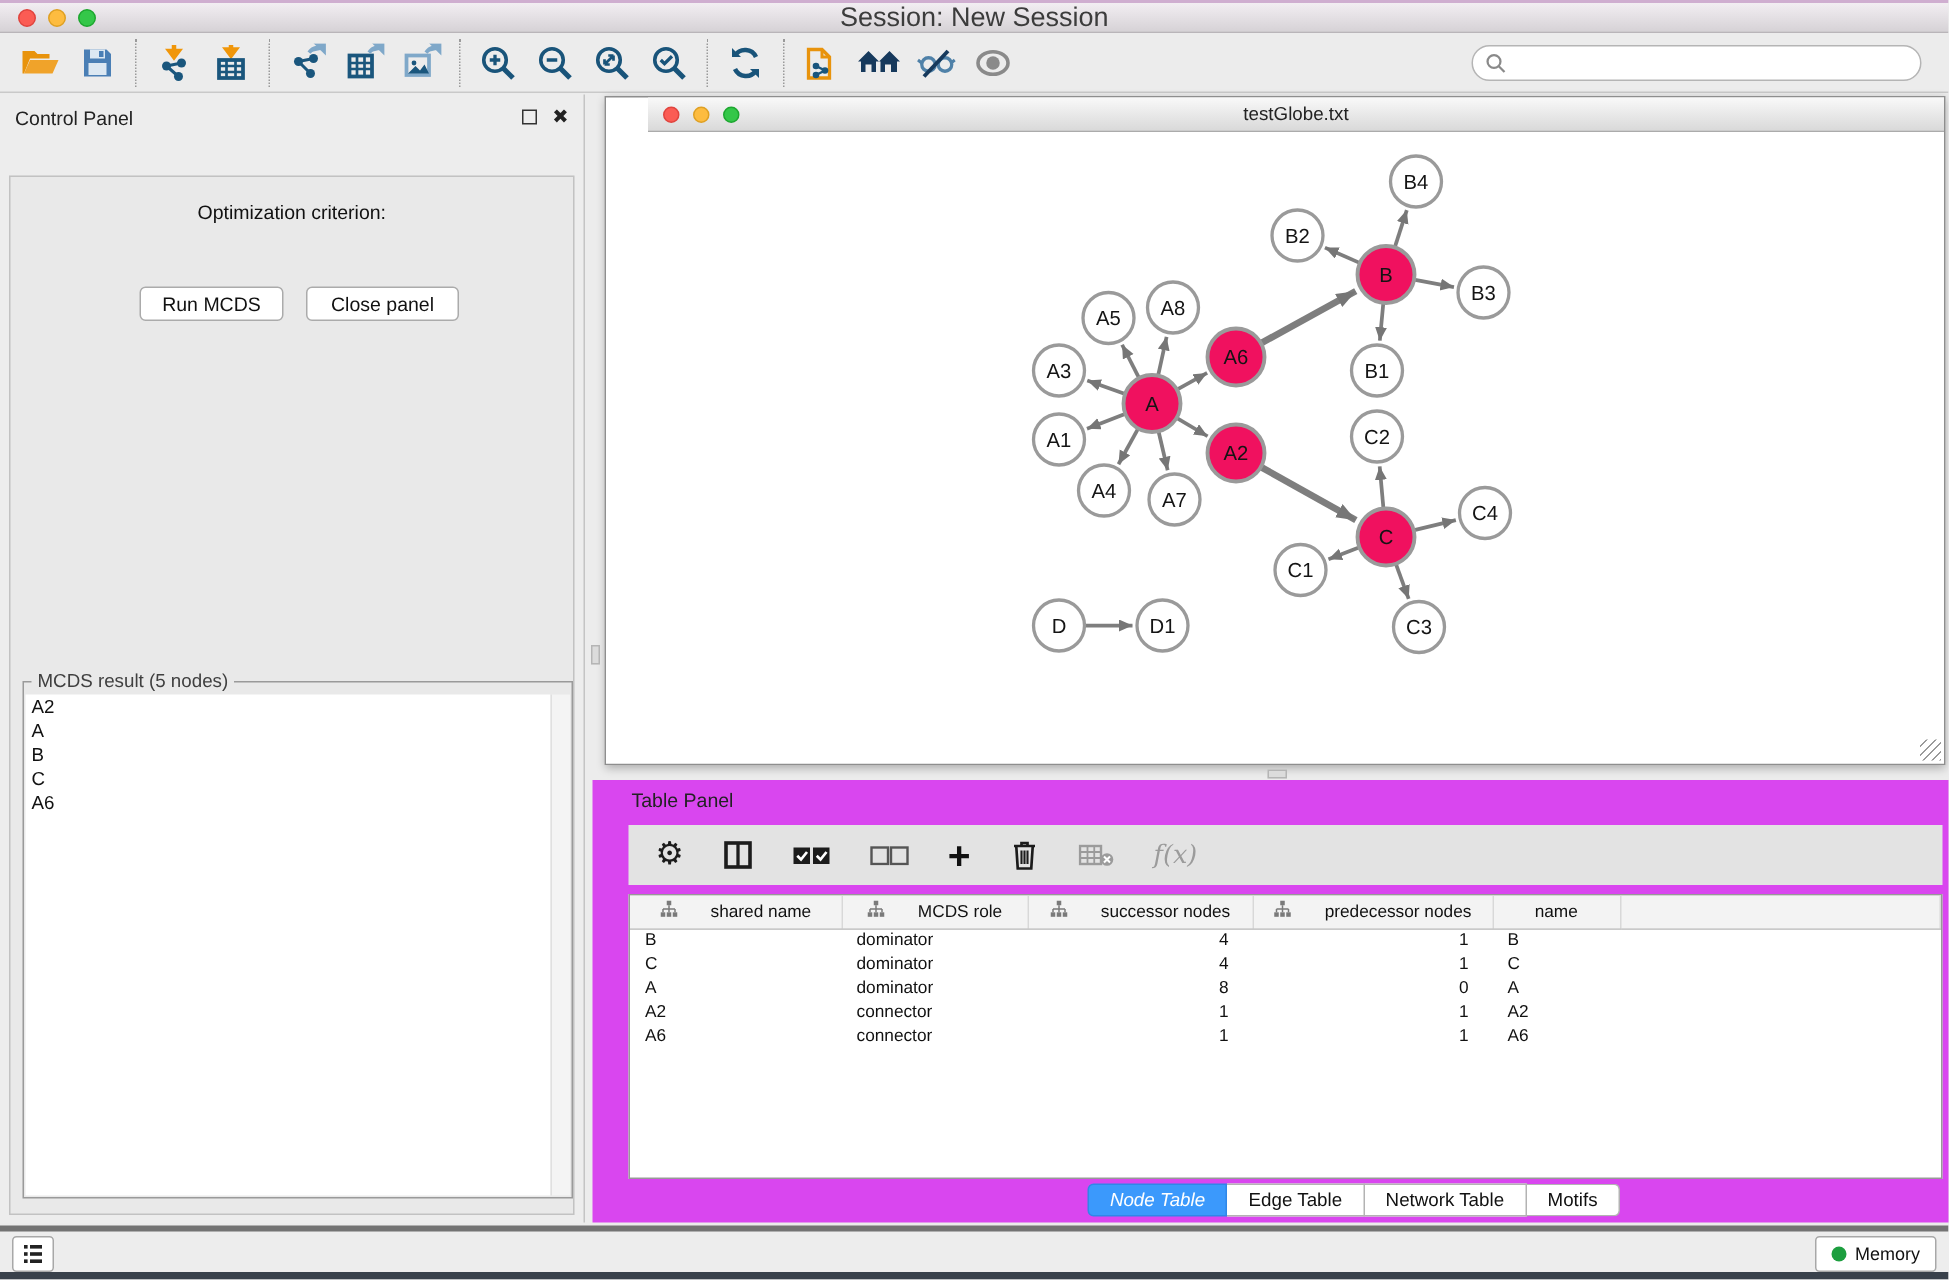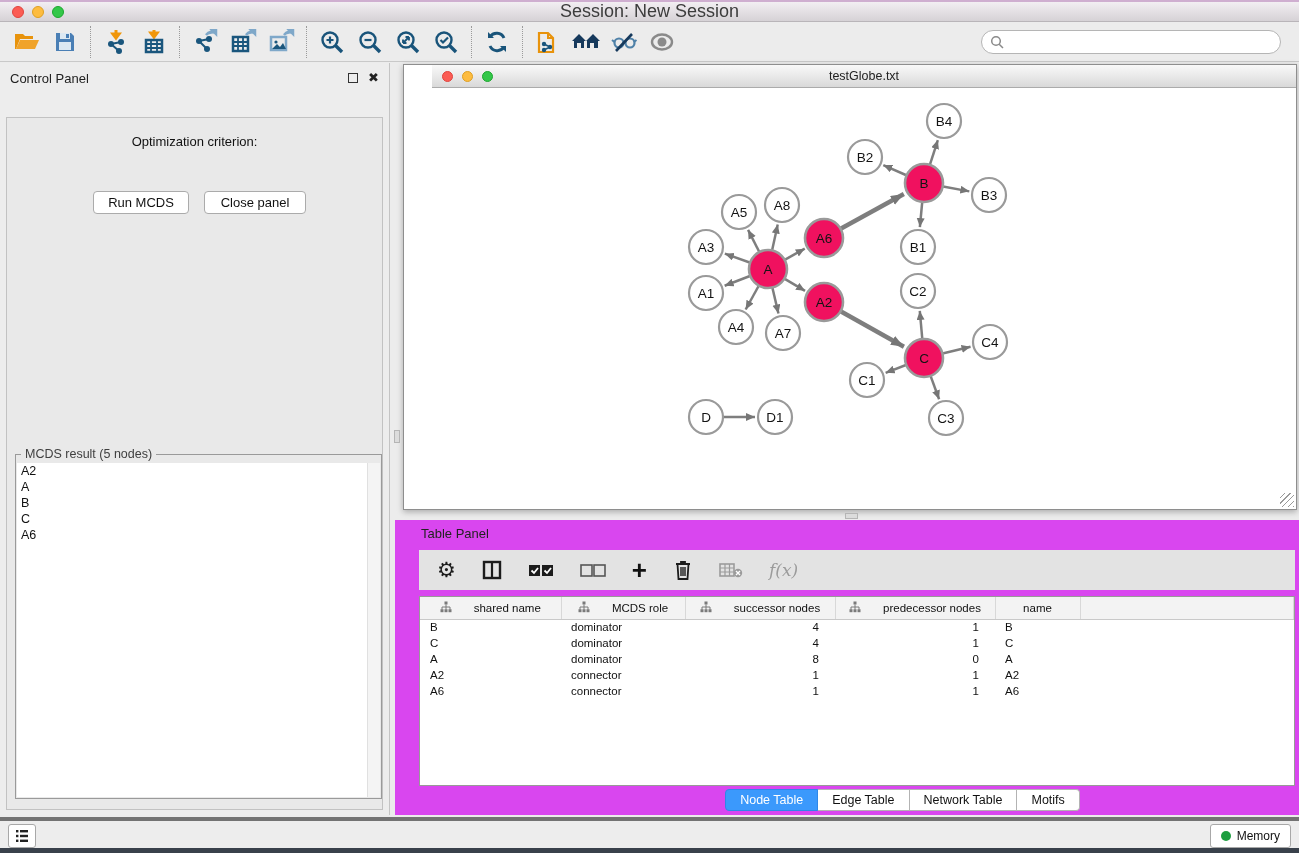--- a/index.html
+++ b/index.html
@@ -93,21 +93,21 @@
     font-weight:normal; font-size:11.5px; color:#111; text-align:center; }
   #node-table th .hwrap { display:flex; align-items:center; justify-content:center; gap:22px; }
   #node-table td { font-size:11.5px; height:16px; color:#111; padding:0; white-space:nowrap; }
   #node-table td.left { text-align:left; padding-left:10px; }
   #node-table td.right { text-align:right; padding-right:16px; }
   #table-tabs { position:absolute; left:0; top:269px; width:100%; display:flex; justify-content:center; }
   .ttab { height:22px; line-height:20px; padding:0 14px; background:#fff; border:1px solid #b3b3b3;
     border-left:none; font-size:12.5px; color:#111; }
   .ttab:first-child { border-left:1px solid #b3b3b3; border-radius:4px 0 0 4px; }
   .ttab:last-child { border-radius:0 4px 4px 0; }
-  .ttab.active { background:#3b99fc; border-color:#2f87e8; color:#fff; }
+  .ttab.active { background:#3b99fc; border-color:#2f87e8; color:#fff;font-style:italic; }
 
   
   #status-bar { position:absolute; left:0; top:817px; width:1299px; height:31px;
     background:#ededed; border-top:4px solid #737373; }
   #list-btn { position:absolute; left:8px; top:3px; width:28px; height:24px; background:#fff;
     border:1px solid #a8a8a8; border-radius:3px; display:flex; align-items:center; justify-content:center; }
   #memory-btn { position:absolute; right:8px; top:3px; height:24px; padding:0 10px; background:#fff;
     border:1px solid #a8a8a8; border-radius:3px; display:flex; align-items:center; gap:6px; font-size:12px; color:#111; }
   #memory-dot { width:10px; height:10px; border-radius:50%; background:#1d9e3f; }
   #desktop-strip { position:absolute; left:0; top:848px; width:1299px; height:5px; background:#39414b; }

